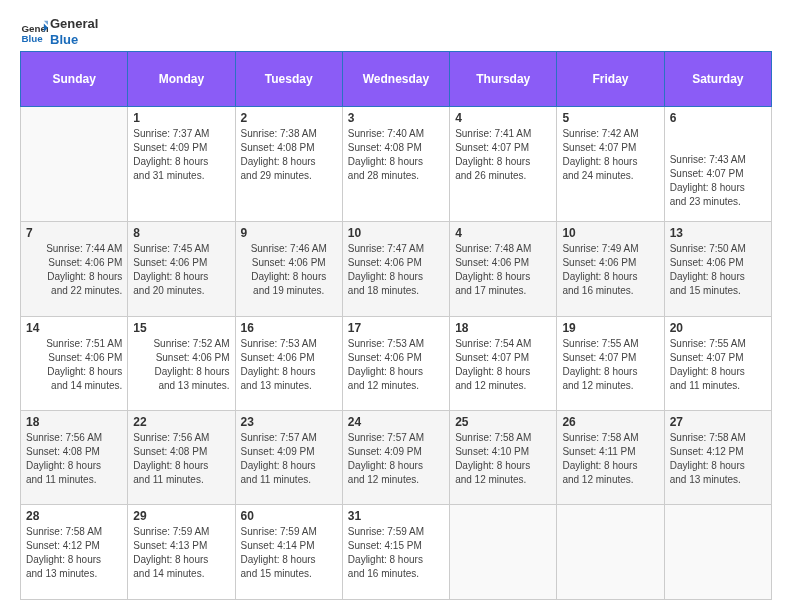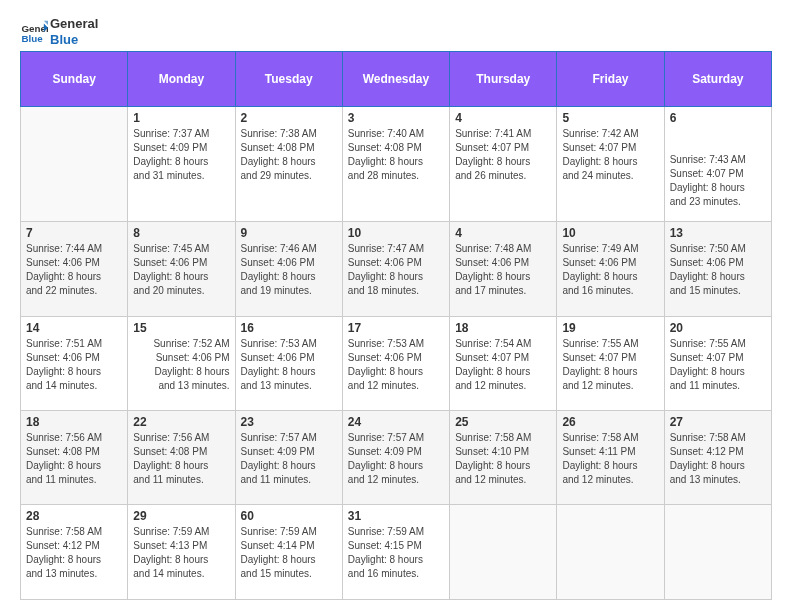--- a/index.html
+++ b/index.html
@@ -178,35 +178,35 @@
             <span class="day-num">6</span>
             <div class="day-info" style="white-space: pre-line; margin-top: 28px;">Sunrise: 7:43 AM
 Sunset: 4:07 PM
 Daylight: 8 hours
 and 23 minutes.</div>
           </td>
         </tr>
         <tr class="row-shaded">
           <td>
             <span class="day-num">7</span>
-            <div class="day-info" style="white-space: pre-line;">Sunrise: 7:44 AM
+            <div class="day-info" style="white-space: pre-line; text-align: right;">Sunrise: 7:44 AM
 Sunset: 4:06 PM
 Daylight: 8 hours
 and 22 minutes.</div>
           </td>
           <td>
             <span class="day-num">8</span>
             <div class="day-info" style="white-space: pre-line;">Sunrise: 7:45 AM
 Sunset: 4:06 PM
 Daylight: 8 hours
 and 20 minutes.</div>
           </td>
           <td>
             <span class="day-num">9</span>
-            <div class="day-info" style="white-space: pre-line;">Sunrise: 7:46 AM
+            <div class="day-info" style="white-space: pre-line; text-align: center;">Sunrise: 7:46 AM
 Sunset: 4:06 PM
 Daylight: 8 hours
 and 19 minutes.</div>
           </td>
           <td>
             <span class="day-num">10</span>
             <div class="day-info" style="white-space: pre-line;">Sunrise: 7:47 AM
 Sunset: 4:06 PM
 Daylight: 8 hours
 and 18 minutes.</div>
@@ -229,21 +229,21 @@
             <span class="day-num">13</span>
             <div class="day-info" style="white-space: pre-line;">Sunrise: 7:50 AM
 Sunset: 4:06 PM
 Daylight: 8 hours
 and 15 minutes.</div>
           </td>
         </tr>
         <tr>
           <td>
             <span class="day-num">14</span>
-            <div class="day-info" style="white-space: pre-line;">Sunrise: 7:51 AM
+            <div class="day-info" style="white-space: pre-line; text-align: right;">Sunrise: 7:51 AM
 Sunset: 4:06 PM
 Daylight: 8 hours
 and 14 minutes.</div>
           </td>
           <td>
             <span class="day-num">15</span>
             <div class="day-info" style="white-space: pre-line; text-align: right;">Sunrise: 7:52 AM
 Sunset: 4:06 PM
 Daylight: 8 hours
 and 13 minutes.</div>

